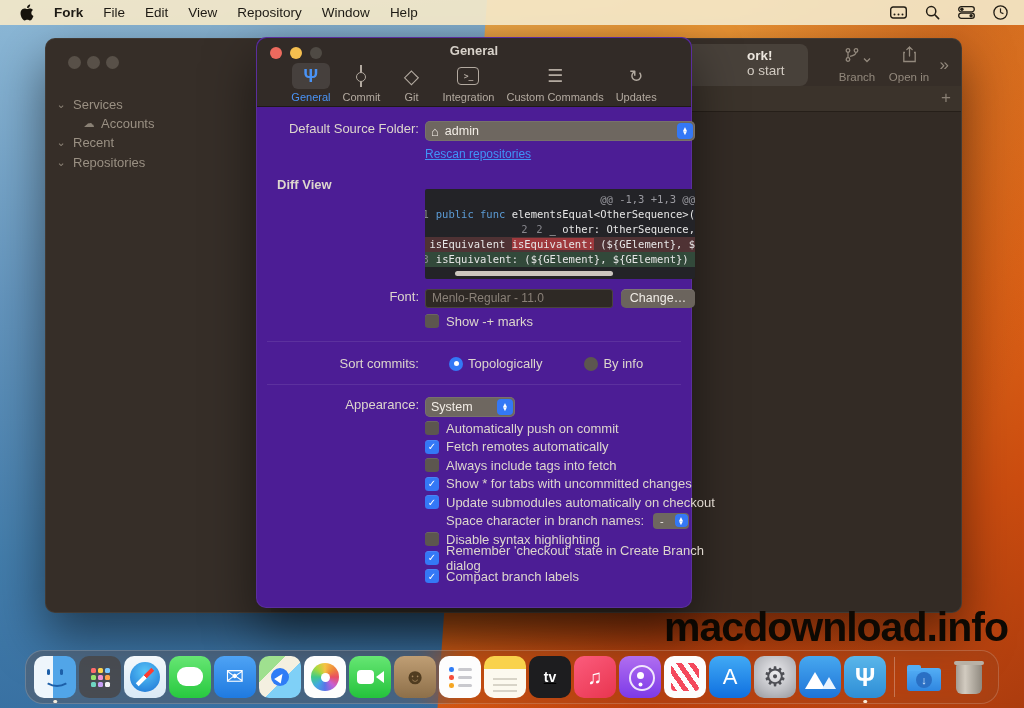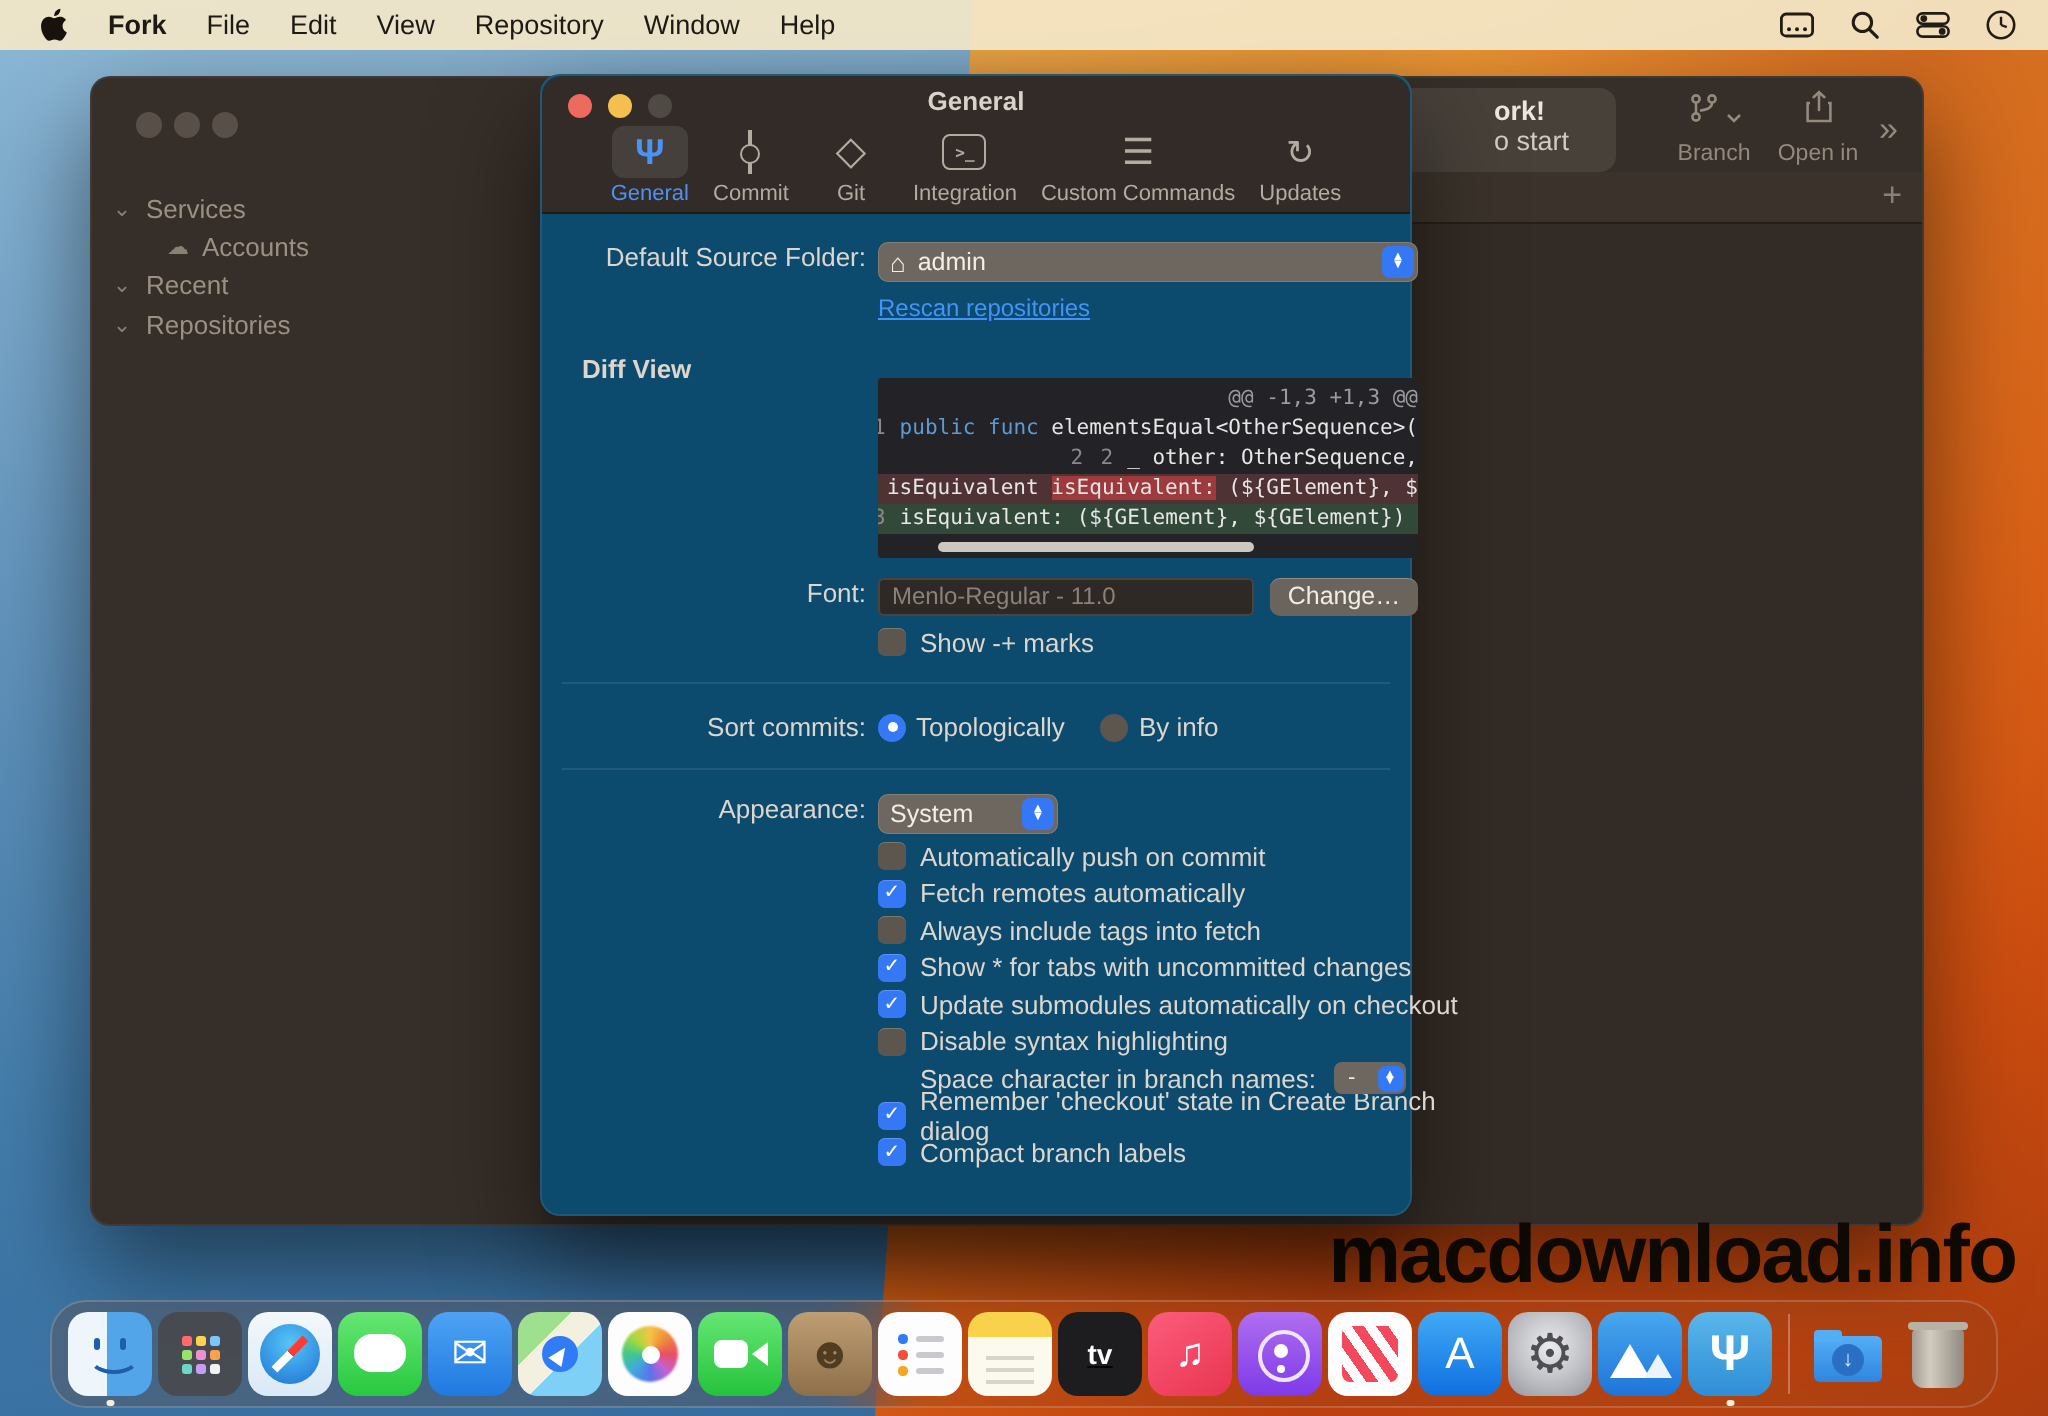--- a/index.html
+++ b/index.html
@@ -41,22 +41,22 @@
   .bg-content { position:absolute; left:225px; right:0; top:73px; bottom:0; background:#332b25; border-radius:0 0 10px 0; }
   .tooltip { position:absolute; left:580px; top:5px; width:182px; height:42px; background:#48413a; border-radius:8px; padding:4px 8px 4px 121px; overflow:hidden; }
   .tooltip .l1 { font-weight:700; font-size:13.5px; color:#ece6de; white-space:nowrap; }
   .tooltip .l2 { font-size:13.5px; color:#d2cbc2; white-space:nowrap; }
   .bgtb-btn { position:absolute; top:10px; width:56px; text-align:center; color:#93897d; }
   .bgtb-btn .lbl { font-size:11.5px; margin-top:4px; }
   .bgtb-ic { height:18px; display:flex; align-items:flex-end; justify-content:center; gap:3px; }
   .overflow-btn { position:absolute; right:14px; top:16px; color:#93897d; font-size:17px; letter-spacing:-2px; }
 
   
-  .prefs { left:270px; top:37px; width:436px; height:571px; z-index:20;
-    background:#0c4a6e; border:1px solid rgba(255,255,255,.08); }
+  .prefs { left:256px; top:37px; width:436px; height:571px; z-index:20;
+    background:#4c1d95; border:1px solid rgba(255,255,255,.08); }
   .prefs-titlebar { position:absolute; left:0; right:0; top:0; height:69px; background:#322b27; border-radius:10px 10px 0 0; border-bottom:1px solid #1f1a16; }
   .prefs-tl { position:absolute; left:13px; top:9px; display:flex; gap:8px; }
   .tl.red{background:#ec6a5e;} .tl.yellow{background:#f5bf4f;} .tl.gray{background:#4f4a44;}
   .prefs-title { position:absolute; left:0; right:0; top:5px; text-align:center; font-size:13px; font-weight:700; color:#d8d2ca; }
   .tabs { position:absolute; left:0; right:0; top:22px; height:46px; display:flex; justify-content:center; align-items:flex-end; gap:12px; }
   .tab { display:flex; flex-direction:column; align-items:center; color:#b3aaa0; padding-bottom:3px; }
   .tab-icon-box { height:26px; min-width:38px; display:flex; align-items:center; justify-content:center; border-radius:6px; padding:0 7px; position:relative; }
   .tab.sel .tab-icon-box { background:rgba(255,255,255,.10); }
   .tab.sel { color:#4a93f5; }
   .tab-label { font-size:11px; margin-top:2px; white-space:nowrap; }
@@ -93,21 +93,21 @@
   .hscroll { position:absolute; left:30px; bottom:3px; width:158px; height:5px; border-radius:3px; background:#ccc7bf; }
 
   .font-field { position:absolute; left:0; width:188px; height:19px; background:#2e2925; border:1px solid #4a443e; border-radius:3px; color:#8a8178; font-size:12px; line-height:17px; padding-left:6px; }
   .btn { position:absolute; left:196px; width:74px; height:19px; background:#6b645d; border-radius:5px; color:#f0ece6; font-size:12.5px; text-align:center; line-height:19px; box-shadow:inset 0 .5px 0 rgba(255,255,255,.25); }
 
   .cb { width:14px; height:14px; border-radius:3.5px; background:#5c564f; display:inline-flex; align-items:center; justify-content:center; color:#fff; font-size:10px; flex:none; box-shadow:inset 0 .5px 0 rgba(255,255,255,.2); }
   .cb.on { background:#3478f6; }
   .divline { position:absolute; left:10px; right:10px; height:1px; background:rgba(255,255,255,.09); }
 
   .radio-group { display:flex; gap:18px; align-items:center; }
-  .radio-row { display:flex; align-items:center; gap:5px; }
+  .radio-row { display:flex; align-items:center; gap:5px;margin-left:24px; }
   .radio { width:14px; height:14px; border-radius:50%; background:#5c564f; position:relative; flex:none; }
   .radio.on { background:#3478f6; }
   .radio.on::after { content:""; position:absolute; left:4.5px; top:4.5px; width:5px; height:5px; border-radius:50%; background:#fff; }
 
   .opt-row { display:flex; align-items:center; gap:7px; height:18.5px; }
   .mini-dd { height:16px; min-width:36px; background:#6e6760; border-radius:4px; display:inline-flex; align-items:center; padding:0 18px 0 7px; color:#f2ede6; font-size:11px; position:relative; margin-left:2px; }
   .mini-dd .stepper { width:13px; right:1.5px; top:1.5px; bottom:1.5px; }
 
   
   .watermark { position:absolute; right:16px; top:604px; z-index:12; font-size:41px; font-weight:700; color:#0e0903; letter-spacing:-1px; }
@@ -435,35 +435,35 @@
               <span class="opt-label">Always include tags into fetch</span>
             </div>
             <div class="opt-row">
               <span class="cb on">✓</span>
               <span class="opt-label">Show * for tabs with uncommitted changes</span>
             </div>
             <div class="opt-row">
               <span class="cb on">✓</span>
               <span class="opt-label">Update submodules automatically on checkout</span>
             </div>
-            <div class="opt-row">
-              <span class="cb"></span>
-              <span class="opt-label">Disable syntax highlighting</span>
-            </div>
             <div class="opt-row" style="padding-left: 21px;">
               <span class="opt-label">Space character in branch names:</span>
               <span class="mini-dd">
                 <span class="mini-val">-</span>
                 <span class="stepper">
                   <span>▲</span>
                   <span>▼</span>
                 </span>
               </span>
             </div>
             <div class="opt-row">
+              <span class="cb"></span>
+              <span class="opt-label">Disable syntax highlighting</span>
+            </div>
+            <div class="opt-row">
               <span class="cb on">✓</span>
               <span class="opt-label">Remember 'checkout' state in Create Branch dialog</span>
             </div>
             <div class="opt-row">
               <span class="cb on">✓</span>
               <span class="opt-label">Compact branch labels</span>
             </div>
           </div>
       </div>
     </div>

